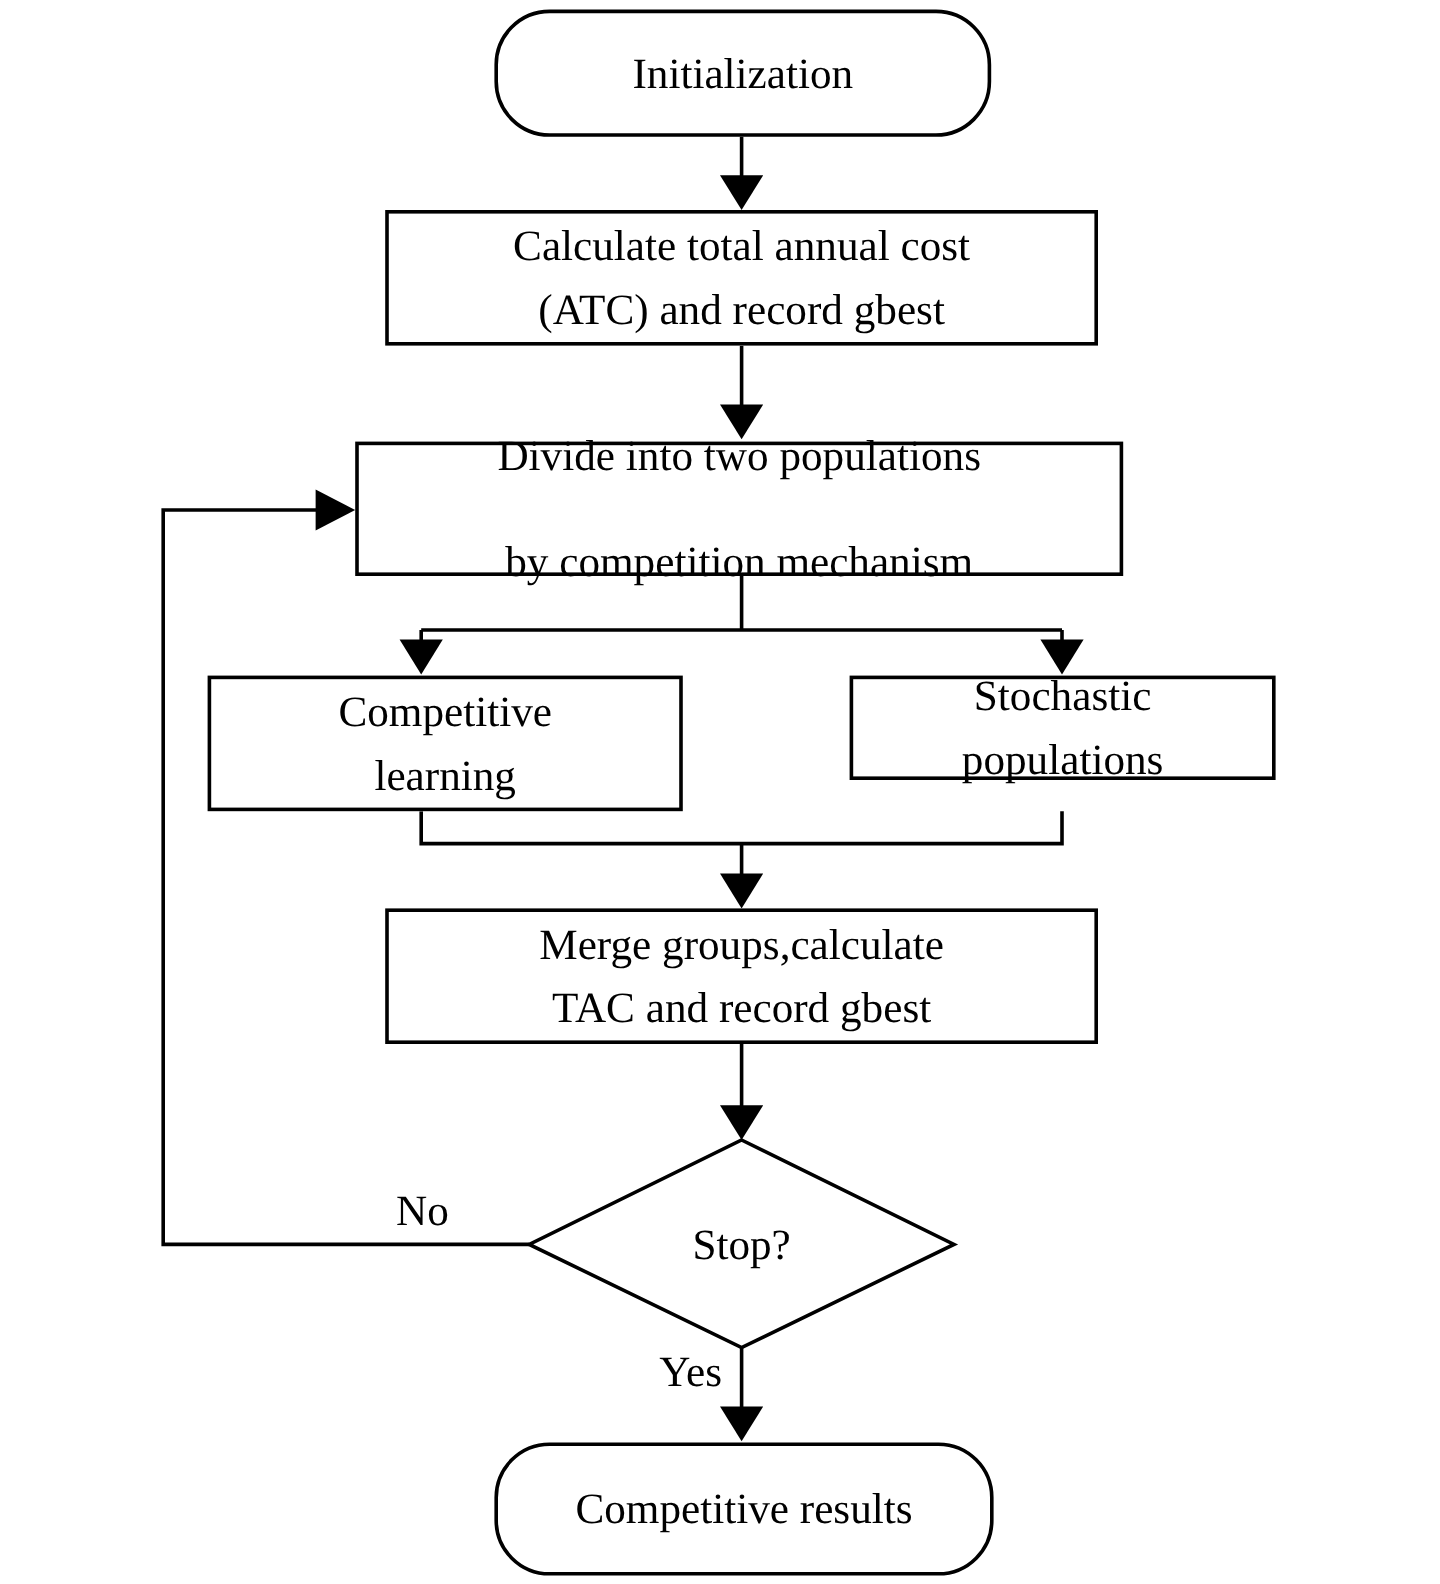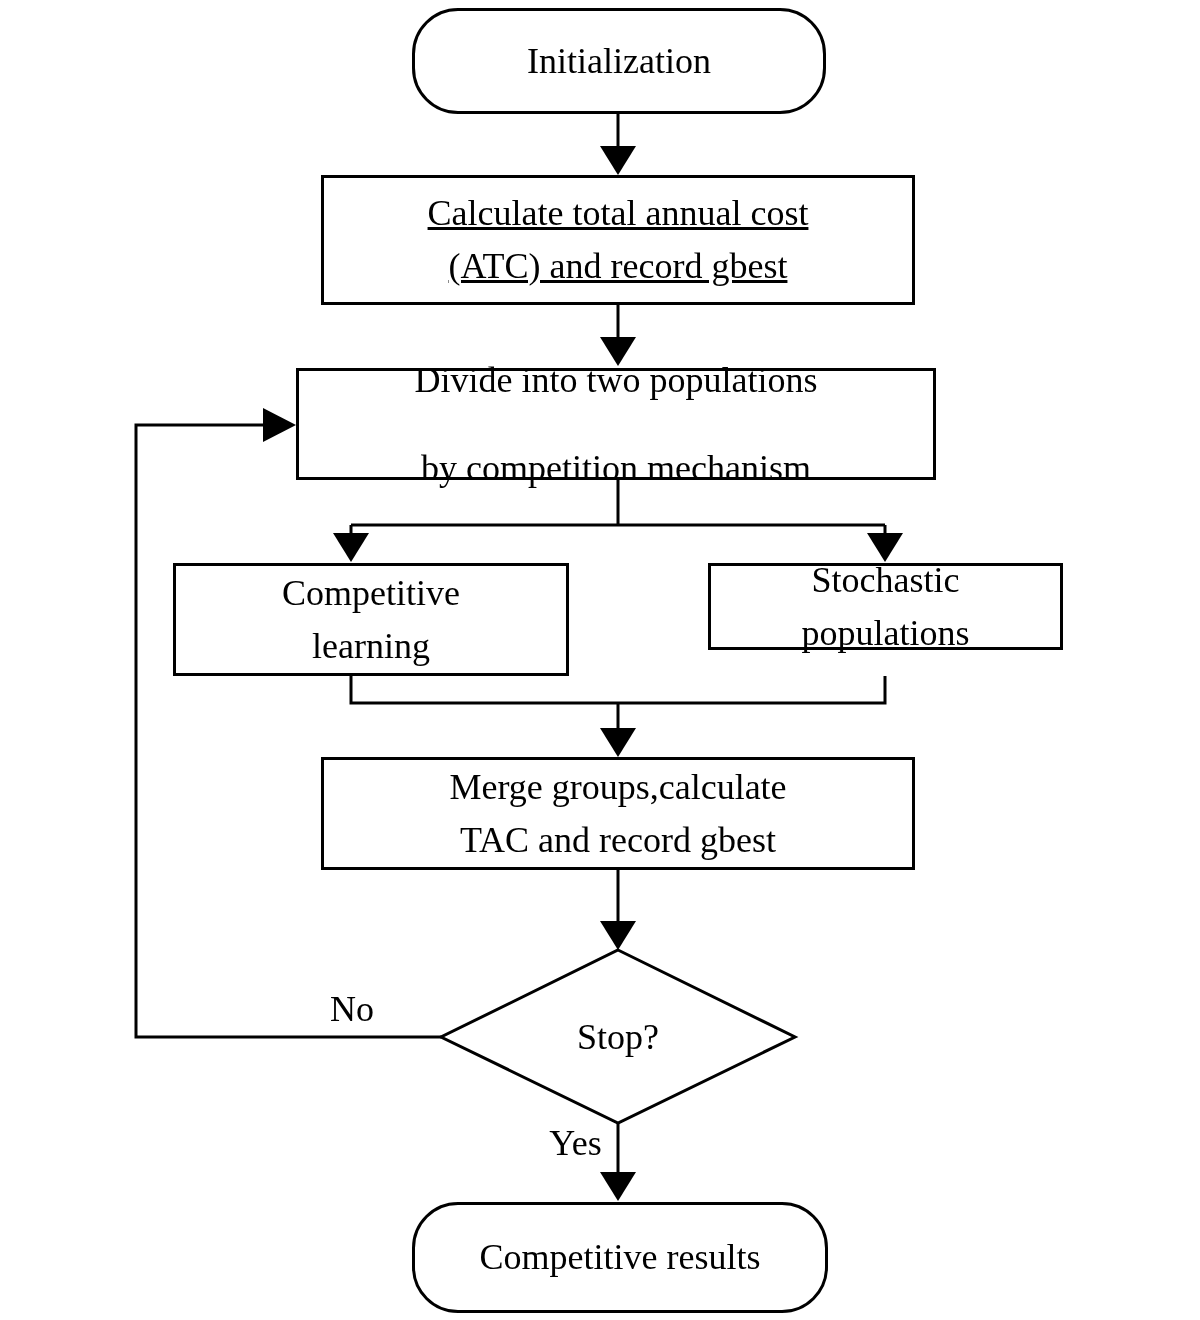--- a/index.html
+++ b/index.html
@@ -76,21 +76,21 @@
     <line x1="618" y1="1123" x2="618" y2="1174" stroke="#000" stroke-width="3"></line>
     <polygon points="618,1201 600,1172 636,1172" fill="#000"></polygon>
 
     <polygon points="618,950 795,1037 618,1123 441,1037" fill="#ffffff" stroke="#000" stroke-width="3"></polygon>
   </svg>
 
   <div class="node terminator" style="left:412px; top:8px; width:414px; height:106px;">
     <span>Initialization</span>
   </div>
 
-  <div class="node" style="left:321px; top:175px; width:594px; height:130px;text-decoration:underline;">
+  <div class="node" style="left:321px; top:175px; width:594px; height:113px;">
     <span>Calculate total annual cost</span>
     <span>(ATC) and record gbest</span>
   </div>
 
   <div class="node" style="left:296px; top:368px; width:640px; height:112px;gap:35px;">
     <span>Divide into two populations</span>
     <span>by competition mechanism</span>
   </div>
 
   <div class="node" style="left:173px; top:563px; width:396px; height:113px;">

